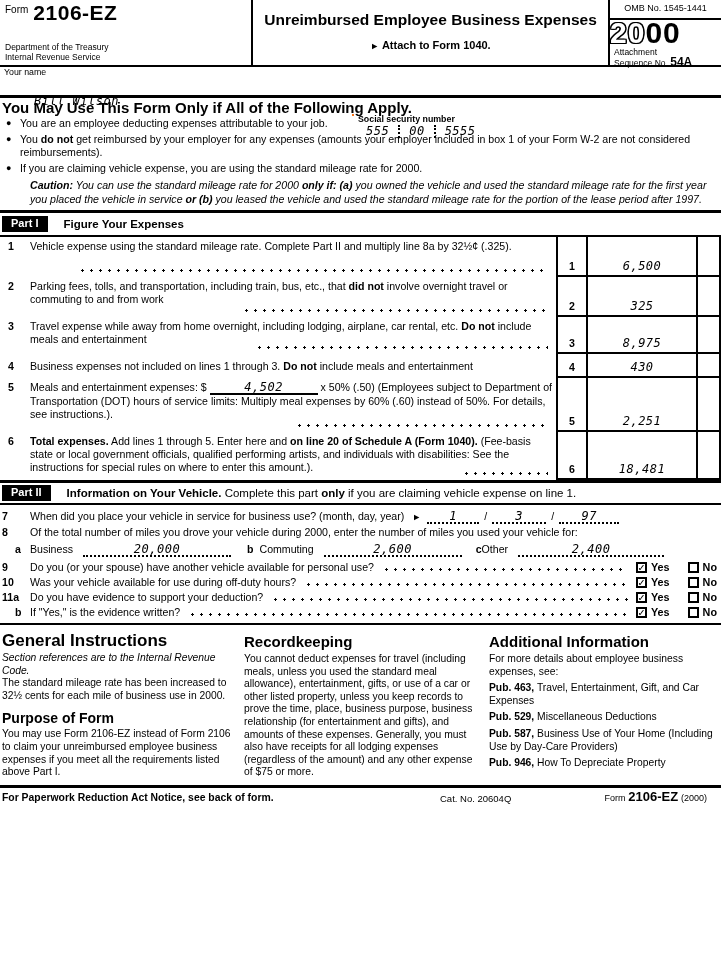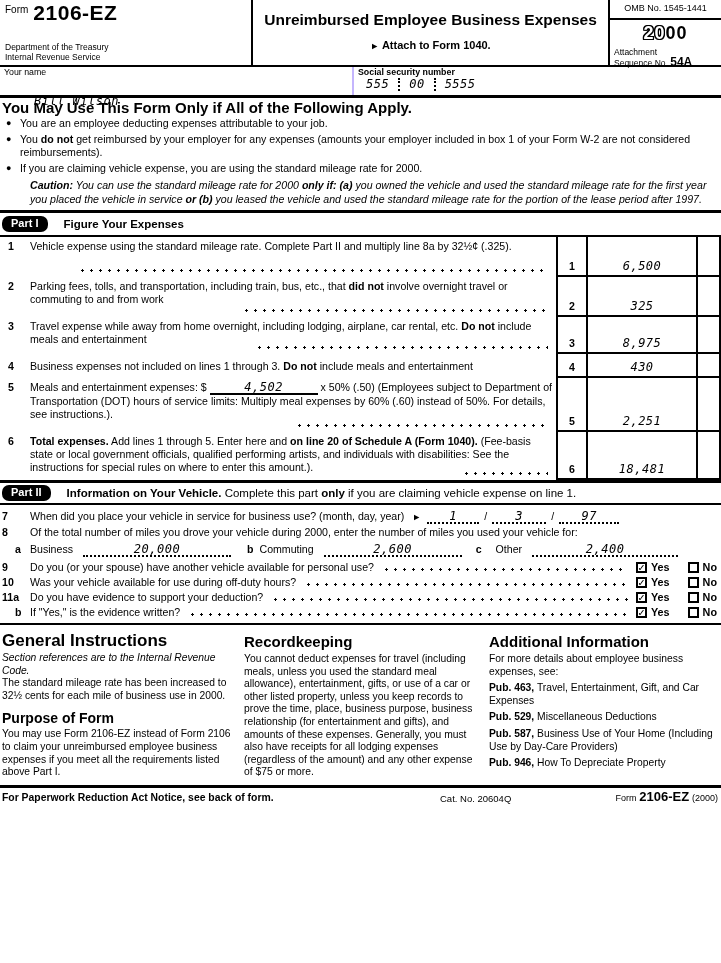--- a/index.html
+++ b/index.html
@@ -22,49 +22,49 @@
   .h-left { flex:0 0 253px; border-right:2px solid #000; padding:3px 5px; display:flex; flex-direction:column; justify-content:space-between; }
   .h-form-line { display:flex; align-items:flex-end; gap:5px; }
   .h-form-word { font-size:10px; padding-bottom:3px; }
   .h-form-num { font-size:21px; font-weight:bold; letter-spacing:0.5px; }
   .h-dept { font-size:8.5px; line-height:10px; }
   .h-center { flex:1 1 auto; text-align:center; padding-top:13px; }
   .h-title { font-size:15.5px; font-weight:bold; }
   .h-attach { margin-top:13px; font-size:11px; font-weight:bold; }
   .h-right { flex:0 0 113px; border-left:2px solid #000; display:flex; flex-direction:column; }
   .h-omb { font-size:9px; text-align:center; padding:2px 1px 3px; border-bottom:2px solid #000; white-space:nowrap; }
-  .h-year { text-align:center; font-size:18px; font-weight:bold; line-height:26px; letter-spacing:1px; }
+  .h-year { text-align:left; font-size:30px; font-weight:bold; line-height:26px; letter-spacing:1px; }
   .yr-outline { color:#fff; text-shadow:-1.3px -1.3px 0 #000, 1.3px -1.3px 0 #000, -1.3px 1.3px 0 #000, 1.3px 1.3px 0 #000, 0 -1.3px 0 #000, 0 1.3px 0 #000, -1.3px 0 0 #000, 1.3px 0 0 #000; }
   .h-seq { font-size:8.5px; line-height:10px; padding:1px 0 1px 4px; }
   .h-seq-num { font-size:12px; font-weight:bold; }
 
   
   .idrow { display:flex; border-bottom:3px solid #000; height:31px; }
   .idcell { padding:1px 4px; }
   .id-name { flex:0 0 352px; }
   .id-occ  { flex:0 0 223px; border-left:2px solid #000; }
-  .id-ssn  { flex:1 1 auto;  border-left:2px solid #c4b5fd; }
+  .id-ssn  { flex:1 1 auto;  border-left:2px solid #f97316;margin-top:47px; }
   .idlabel { font-size:8.8px; line-height:9px; }
   .idvalue { padding-left:30px; margin-top:18px; }
   .ssnval { display:flex; align-items:center; padding-left:8px; margin-top:1px; }
   .ssn-sep { border-left:2px dotted #000; height:13px; margin:0 9px; }
 
   
   .elig { padding:3px 2px 0 2px; }
   .elig-h { font-size:15px; font-weight:bold; margin-bottom:3px; }
   .bull { display:flex; margin-top:3px; }
   .bdot { flex:0 0 18px; padding-left:4px; font-size:9px; line-height:13px; }
   .btxt { flex:1; }
   .caution { margin:4px 2px 4px 28px; font-style:italic; line-height:13.5px; }
   .rule3 { height:3px; background:#000; }
   .rule2 { height:2px; background:#000; }
 
   
   .part-hdr { display:flex; align-items:center; gap:16px; padding:3px 2px; }
-  .part-tag { background:#000; color:#fff; font-weight:bold; font-size:11px; padding:1px 9px 2px;border-radius:7px; }
+  .part-tag { background:#000; color:#fff; font-weight:bold; font-size:11px; padding:1px 9px 2px; }
   .part-title { font-size:11.5px; }
 
   
   .p1row { display:flex; align-items:stretch; }
   .p1text { flex:0 0 558px; border-right:2px solid #000; position:relative; padding:3px 2px 2px 30px; }
   .p1num  { flex:0 0 30px;  border-right:2px solid #000; border-bottom:2px solid #000; display:flex; align-items:flex-end; justify-content:center; font-weight:bold; padding-bottom:2px; }
   .p1amt  { flex:0 0 110px; border-right:2px solid #000; border-bottom:2px solid #000; display:flex; align-items:flex-end; justify-content:center; padding-bottom:2px; }
   .p1cents{ flex:1 1 auto;  border-right:2px solid #000; border-bottom:2px solid #000; }
   .lno { position:absolute; left:8px; top:3px; font-weight:bold; }
   .dots-abs { position:absolute; bottom:5px; right:8px; height:3px;
@@ -93,21 +93,21 @@
   .ih-med { font-size:15px; font-weight:bold; line-height:17px; margin:2px 0 3px; }
   .ih-sub { font-size:14px; font-weight:bold; line-height:16px; margin:8px 0 2px; }
   .ipara { font-size:10.3px; line-height:12.6px; }
   .pub { margin-top:4px; font-size:10.3px; line-height:12.6px; }
 
   
   .footrule { height:3px; background:#000; margin-top:6px; }
   .footer { position:relative; height:16px; margin-top:2px; font-size:10px; }
   .f-notice { position:absolute; left:2px; top:1px; font-weight:bold; font-size:10.4px; }
   .f-cat { position:absolute; left:440px; top:2px; font-size:9.5px; }
-  .f-form { position:absolute; right:3px; top:0; }
+  .f-form { position:absolute; right:14px; top:0; }
   .f-formnum { font-size:13px; font-weight:bold; }
   .f-small { font-size:9px; }
 </style>
 </head>
 <body>
 
 <div class="page">
 
   <div class="hdr">
     <div class="h-left">
@@ -281,21 +281,21 @@
     </div>
 
     <div class="p2line" style="padding-top:3px">
       <span class="p2num n-sub">a</span>
       <span>Business</span>
       <span class="blank fill" style="width:148px; margin-left:10px">20,000</span>
       <span class="bold" style="margin-left:16px">b</span>
       <span style="margin-left:6px">Commuting</span>
       <span class="blank fill" style="width:138px; margin-left:10px">2,600</span>
       <span class="bold" style="margin-left:14px">c</span>
-      <span style="margin-left:14px">Other</span>
+      <span style="margin-left:0">Other</span>
       <span class="blank fill" style="width:146px; margin-left:10px">2,400</span>
     </div>
 
     <div class="p2line" style="padding-top:3px">
       <span class="p2num">9</span>
       <span>Do you (or your spouse) have another vehicle available for personal use?</span>
       <span class="leader"></span>
       <span class="cbgrp">
         <span class="cb">✓</span>
         <span class="cblabel">Yes</span>

